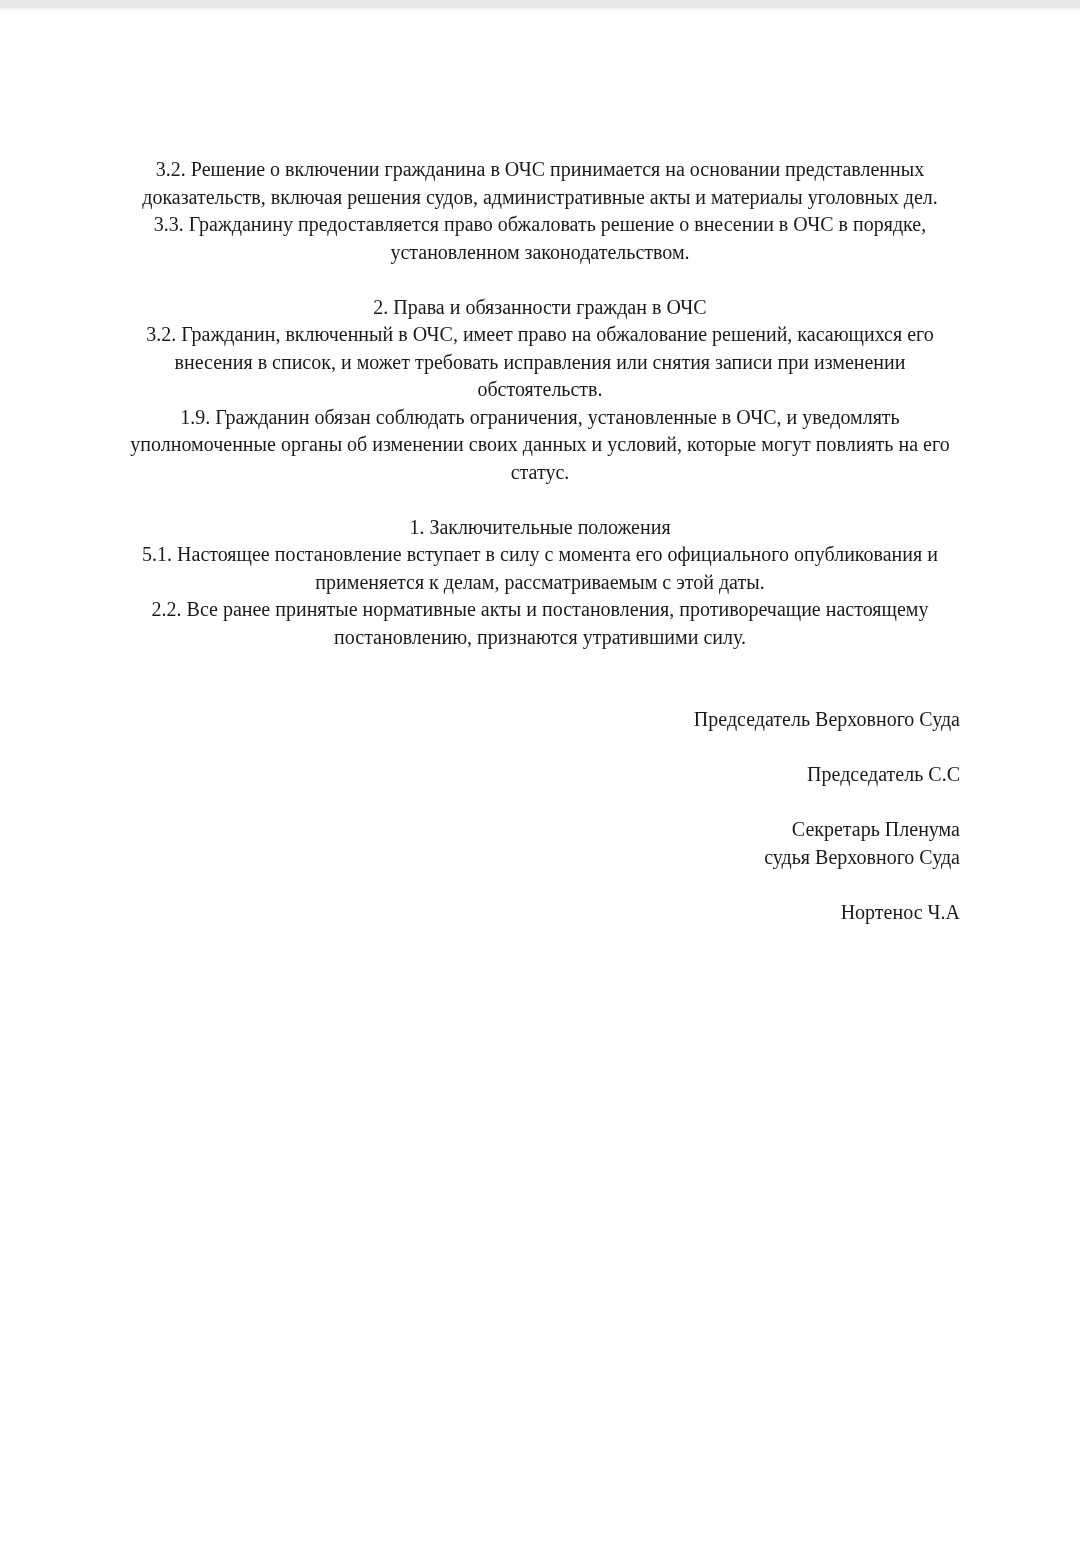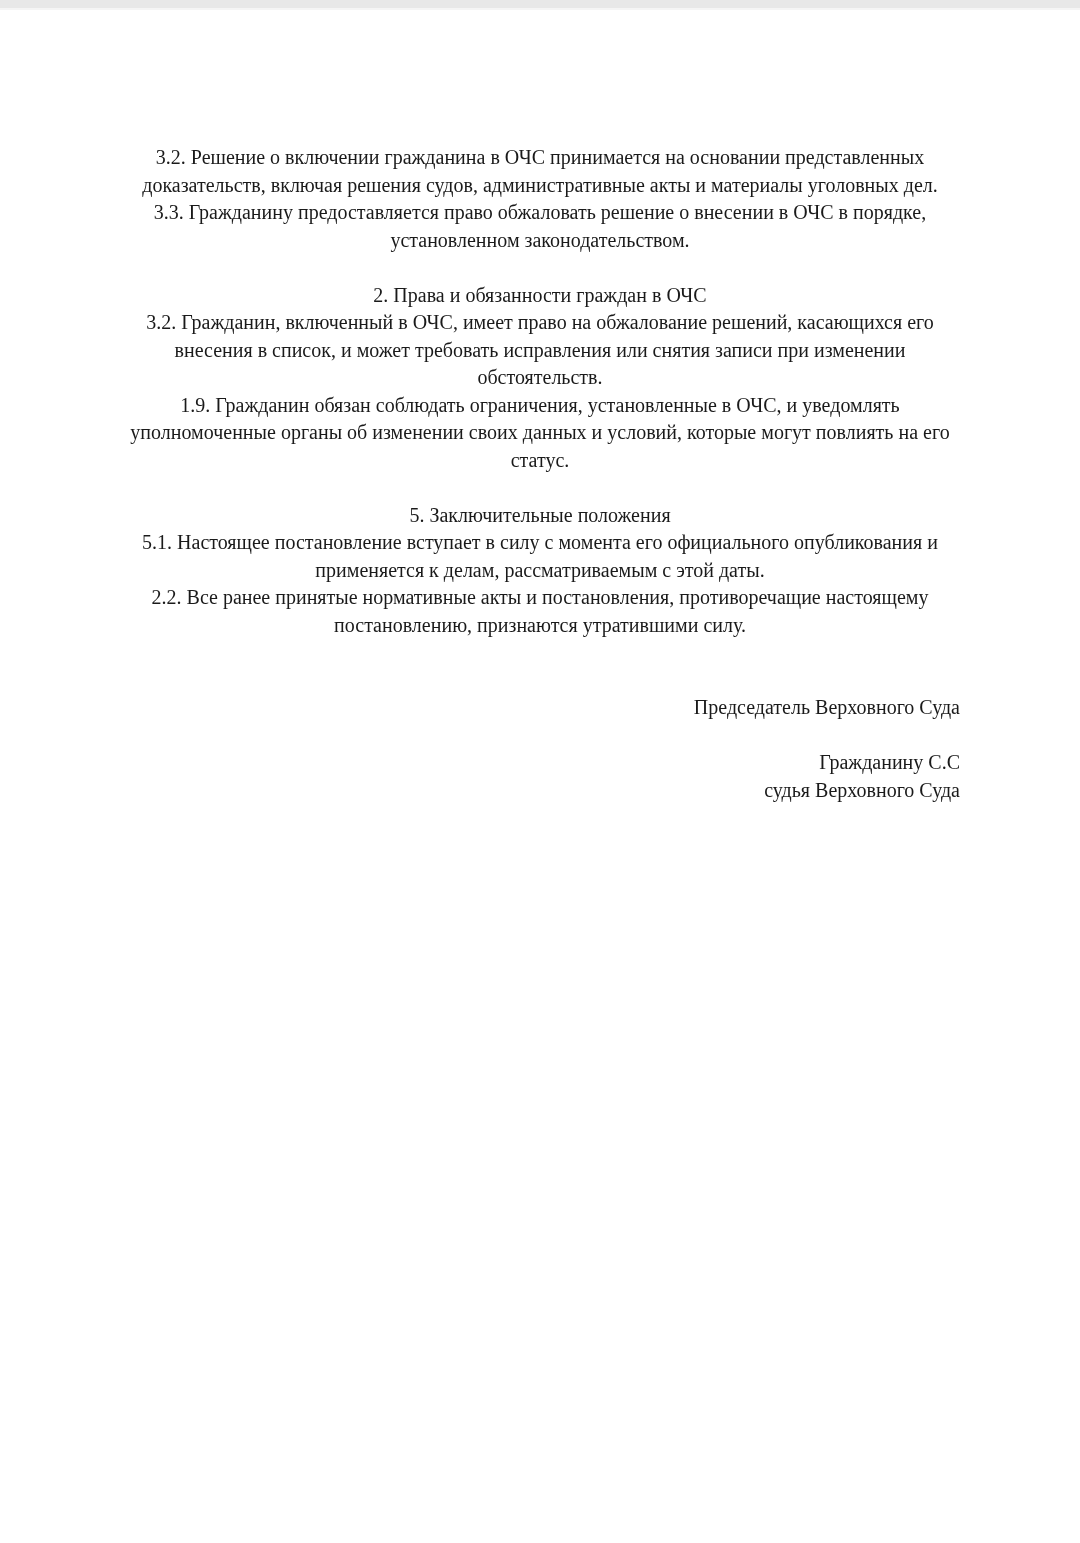--- a/index.html
+++ b/index.html
@@ -20,21 +20,21 @@
     position: absolute;
     top: 0;
     left: 0;
     width: 1080px;
     height: 10px;
     background: #e8e8e8;
     border-bottom: 2px solid #f5f5f5;
   }
   .doc {
     position: absolute;
-    top: 144px;
+    top: 156px;
     left: 120px;
     width: 840px;
     font-size: 20px;
     line-height: 27.5px;
     text-align: center;
   }
   .doc p {
     margin: 0;
     padding: 0;
   }
@@ -56,27 +56,29 @@
   <p>3.2. Решение о включении гражданина в ОЧС принимается на основании представленных доказательств, включая решения судов, административные акты и материалы уголовных дел.</p>
 
   <p>3.3. Гражданину предоставляется право обжаловать решение о внесении в ОЧС в порядке, установленном законодательством.</p>
 
   <p class="gap-above-1">2. Права и обязанности граждан в ОЧС</p>
 
   <p>3.2. Гражданин, включенный в ОЧС, имеет право на обжалование решений, касающихся его внесения в список, и может требовать исправления или снятия записи при изменении обстоятельств.</p>
 
   <p>1.9. Гражданин обязан соблюдать ограничения, установленные в ОЧС, и уведомлять уполномоченные органы об изменении своих данных и условий, которые могут повлиять на его статус.</p>
 
-  <p class="gap-above-1">5. Заключительные положения</p>
+  <p class="gap-above-1">1. Заключительные положения</p>
 
   <p>5.1. Настоящее постановление вступает в силу с момента его официального опубликования и применяется к делам, рассматриваемым с этой даты.</p>
 
   <p>2.2. Все ранее принятые нормативные акты и постановления, противоречащие настоящему постановлению, признаются утратившими силу.</p>
 
   <p class="sig gap-above-2">Председатель Верховного Суда</p>
 
-  <p class="sig gap-above-1">Гражданину С.С</p>
+  <p class="sig gap-above-1">Председатель С.С</p>
 
+  <p class="sig gap-above-1">Секретарь Пленума</p>
 
   <p class="sig">судья Верховного Суда</p>
 
+  <p class="sig gap-above-1">Нортенос Ч.А</p>
 
 </div>
 
 </body></html>

